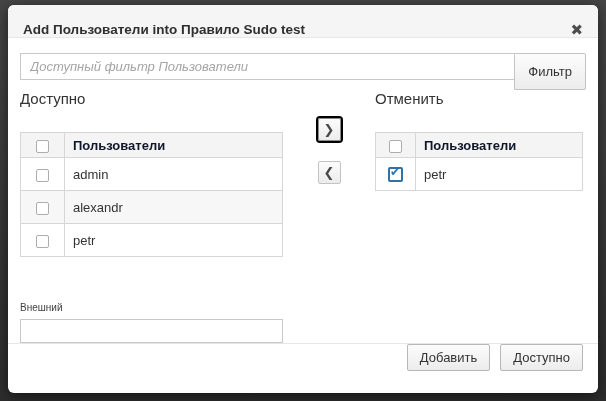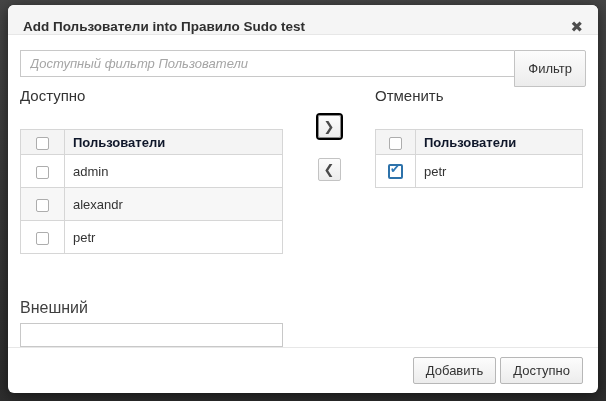--- a/index.html
+++ b/index.html
@@ -65,31 +65,31 @@
     display:block; color:#2d77b5; font-size:12px; font-weight:bold;
     position:absolute; left:0px; top:-3px; line-height:1;
   }
   .move-btn {
     width:23px; height:23px; padding:0; font-size:13px; font-weight:bold;
     color:#4a4a4a; display:flex; align-items:center; justify-content:center;
   }
   .move-btn.focused { box-shadow:0 0 0 2px #000; border-color:#8a8a8a; margin-bottom:20px; }
   
   .external { margin-top:45px; }
-  .external-label { font-size:16px; color:#3f3f3f; margin-bottom:6px; }
+  .external-label { font-size:10px; color:#3f3f3f; margin-bottom:6px; }
   .external input {
     width:263px; height:24px; border:1px solid #c8c8c8; padding:0 8px;
     font-size:13px; color:#333; outline:none;
     font-family:"Liberation Sans","DejaVu Sans",sans-serif;
   }
   
   .dlg-footer {
     height:60px; border-top:1px solid #e7e7e7;
-    display:flex; justify-content:flex-end; align-items:center;
-    padding:0 15px; gap:4px; border-radius:0 0 6px 6px;
+    display:flex; justify-content:flex-end; 
+    padding:0 15px; gap:10px; border-radius:0 0 6px 6px;
   }
   .footer-btn { height:27px; padding:0 12px; border-color:#b7b7b7; }
 </style>
 </head>
 <body>
 
 <div>
   <div class="dialog">
 
     <div class="dlg-header">

